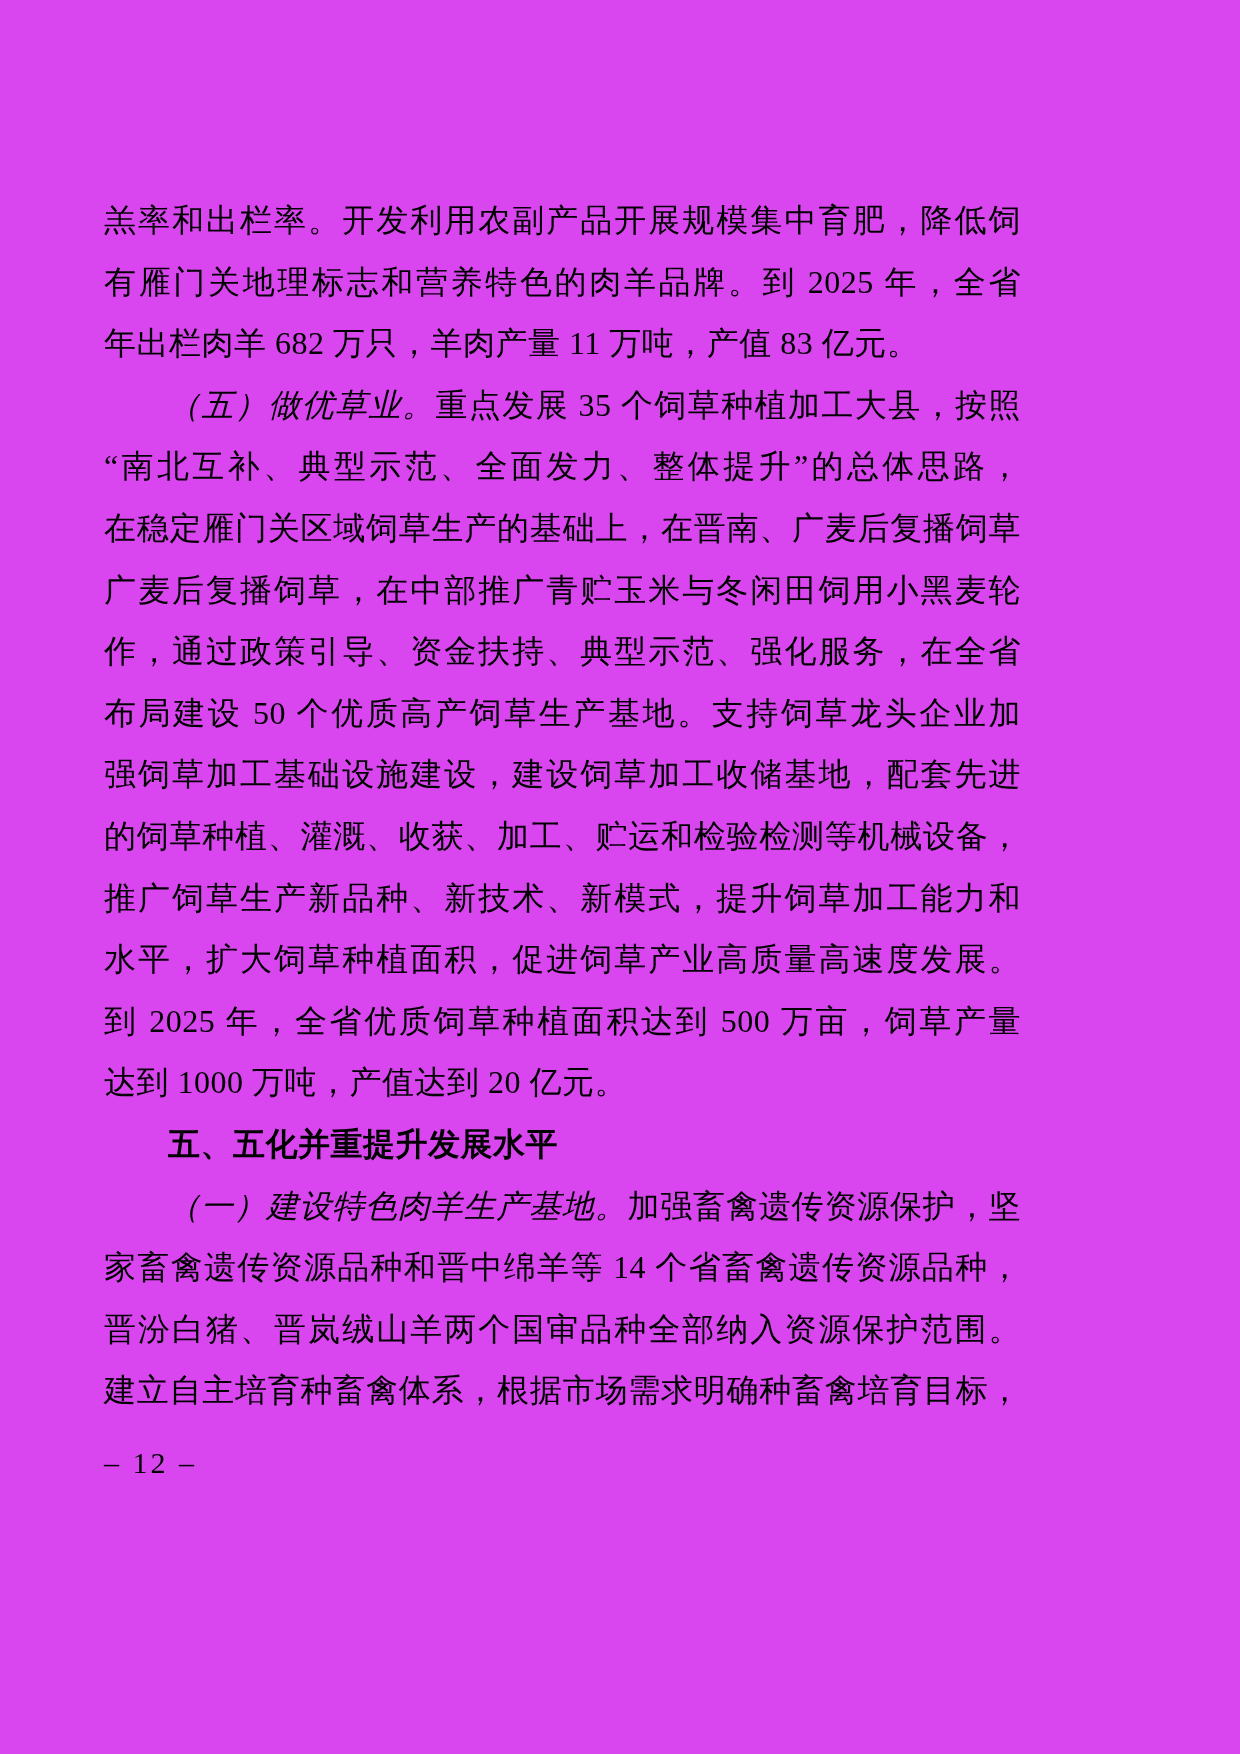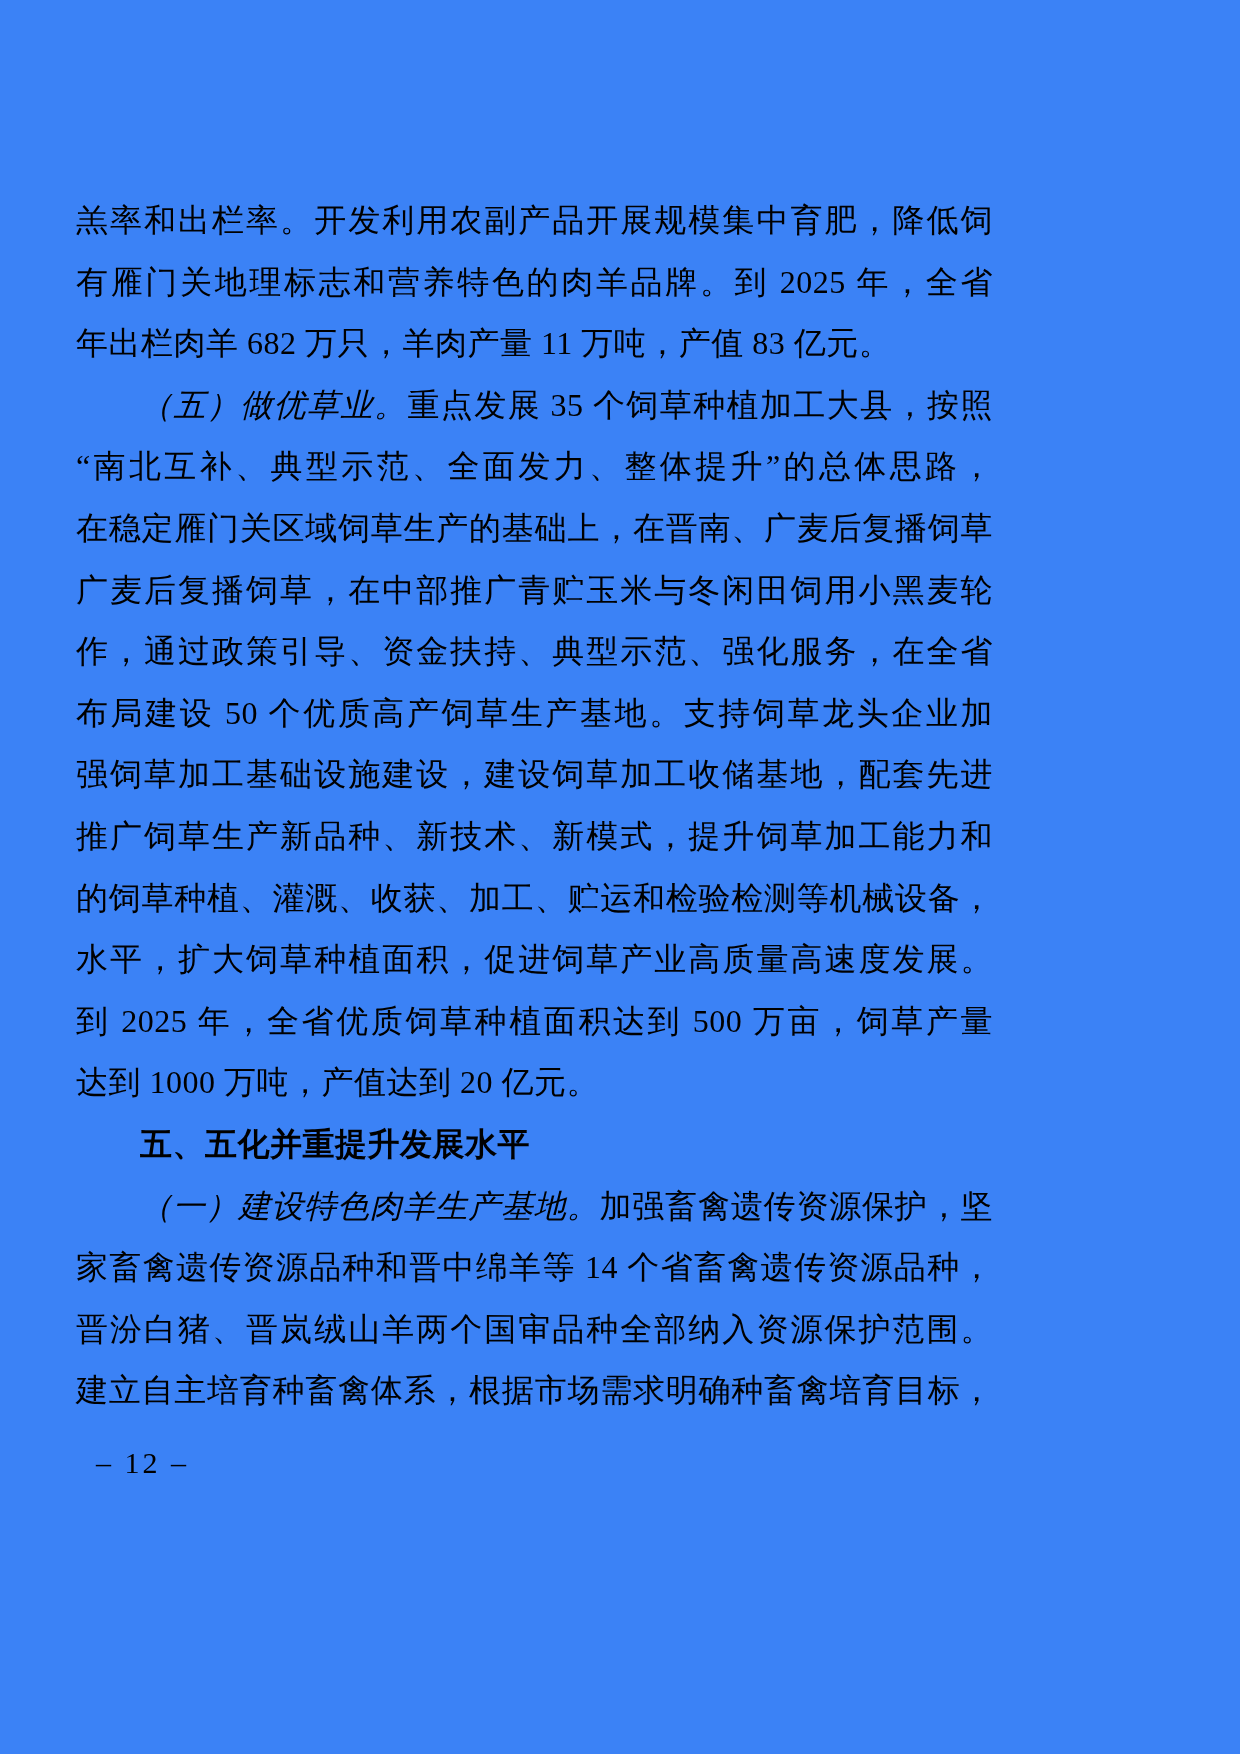--- a/index.html
+++ b/index.html
@@ -4,23 +4,23 @@
 <style>
   html, body {
     margin: 0;
     padding: 0;
     background: #ffffff;
   }
   .page {
     position: relative;
     width: 1240px;
     height: 1754px;
-    background: #3b82f6;
+    background: #d946ef;
     box-sizing: border-box;
-    padding: 190px 163px 0 76px;
+    padding: 190px 163px 0 104px;
     color: #000000;
     font-family: "Liberation Serif", "DejaVu Serif", serif;
     font-size: 32px;
     overflow: hidden;
   }
   .textblock {
     width: 917px;
   }
   .line {
     height: 61.6px;
@@ -41,21 +41,21 @@
     font-family: "Liberation Sans", "DejaVu Sans", sans-serif;
     font-weight: bold;
     text-align: right;
     text-align-last: left;
   }
   .kai {
     font-style: italic;
   }
   .footer {
     margin-top: 22px;
-    margin-left: 20px;
+    margin-left: 0;
     font-size: 30px;
     line-height: 38px;
     letter-spacing: 3px;
     text-align: left;
     text-align-last: left;
   }
 </style>
 </head>
 <body>
 
@@ -67,22 +67,22 @@
     <div class="line para-end">年出栏肉羊 682 万只，羊肉产量 11 万吨，产值 83 亿元。</div>
 
     <div class="line indent"><span class="kai">（五）做优草业。</span><span>重点发展 35 个饲草种植加工大县，按照</span></div>
 
     <div class="line">“南北互补、典型示范、全面发力、整体提升”的总体思路，</div>
     <div class="line">在稳定雁门关区域饲草生产的基础上，在晋南、广麦后复播饲草</div>
     <div class="line">广麦后复播饲草，在中部推广青贮玉米与冬闲田饲用小黑麦轮</div>
     <div class="line">作，通过政策引导、资金扶持、典型示范、强化服务，在全省</div>
     <div class="line">布局建设 50 个优质高产饲草生产基地。支持饲草龙头企业加</div>
     <div class="line">强饲草加工基础设施建设，建设饲草加工收储基地，配套先进</div>
+    <div class="line">的饲草种植、灌溉、收获、加工、贮运和检验检测等机械设备，</div>
     <div class="line">推广饲草生产新品种、新技术、新模式，提升饲草加工能力和</div>
-    <div class="line">的饲草种植、灌溉、收获、加工、贮运和检验检测等机械设备，</div>
     <div class="line">水平，扩大饲草种植面积，促进饲草产业高质量高速度发展。</div>
     <div class="line">到 2025 年，全省优质饲草种植面积达到 500 万亩，饲草产量</div>
     <div class="line para-end">达到 1000 万吨，产值达到 20 亿元。</div>
 
     <div class="line heading indent">五、五化并重提升发展水平</div>
 
     <div class="line indent"><span class="kai">（一）建设特色肉羊生产基地。</span><span>加强畜禽遗传资源保护，坚</span></div>
 
     <div class="line">家畜禽遗传资源品种和晋中绵羊等 14 个省畜禽遗传资源品种，</div>
     <div class="line">晋汾白猪、晋岚绒山羊两个国审品种全部纳入资源保护范围。</div>

